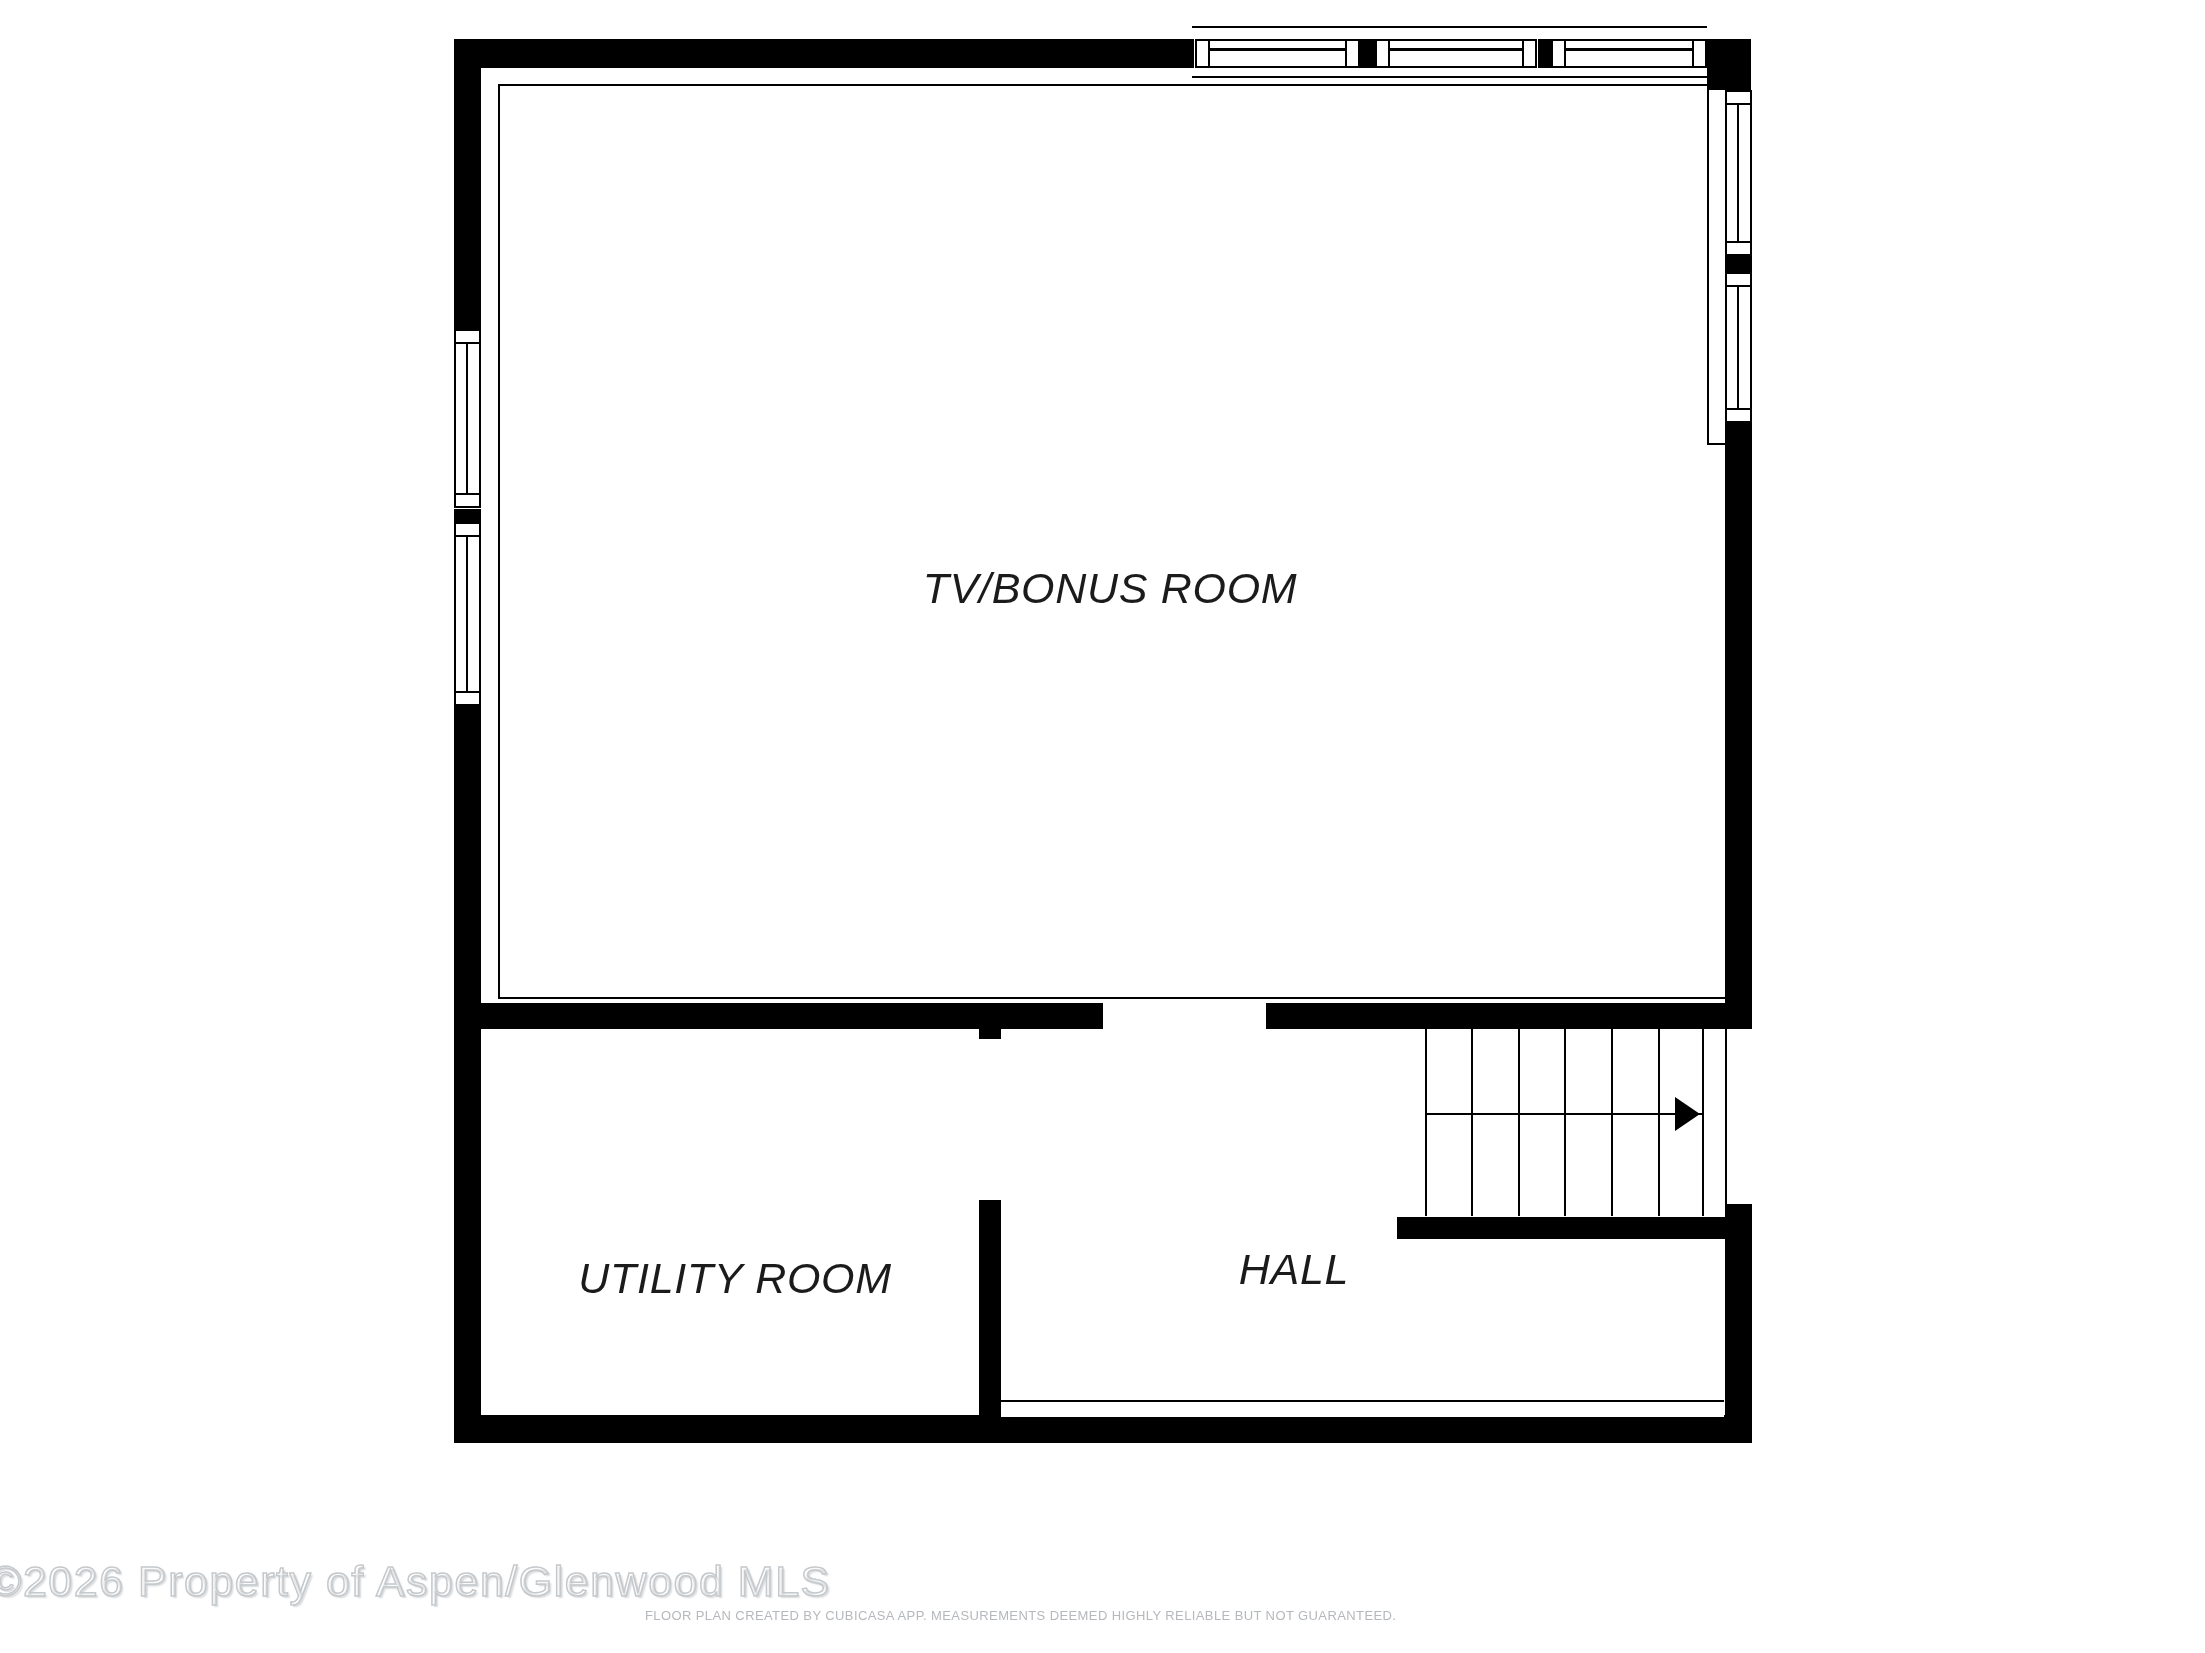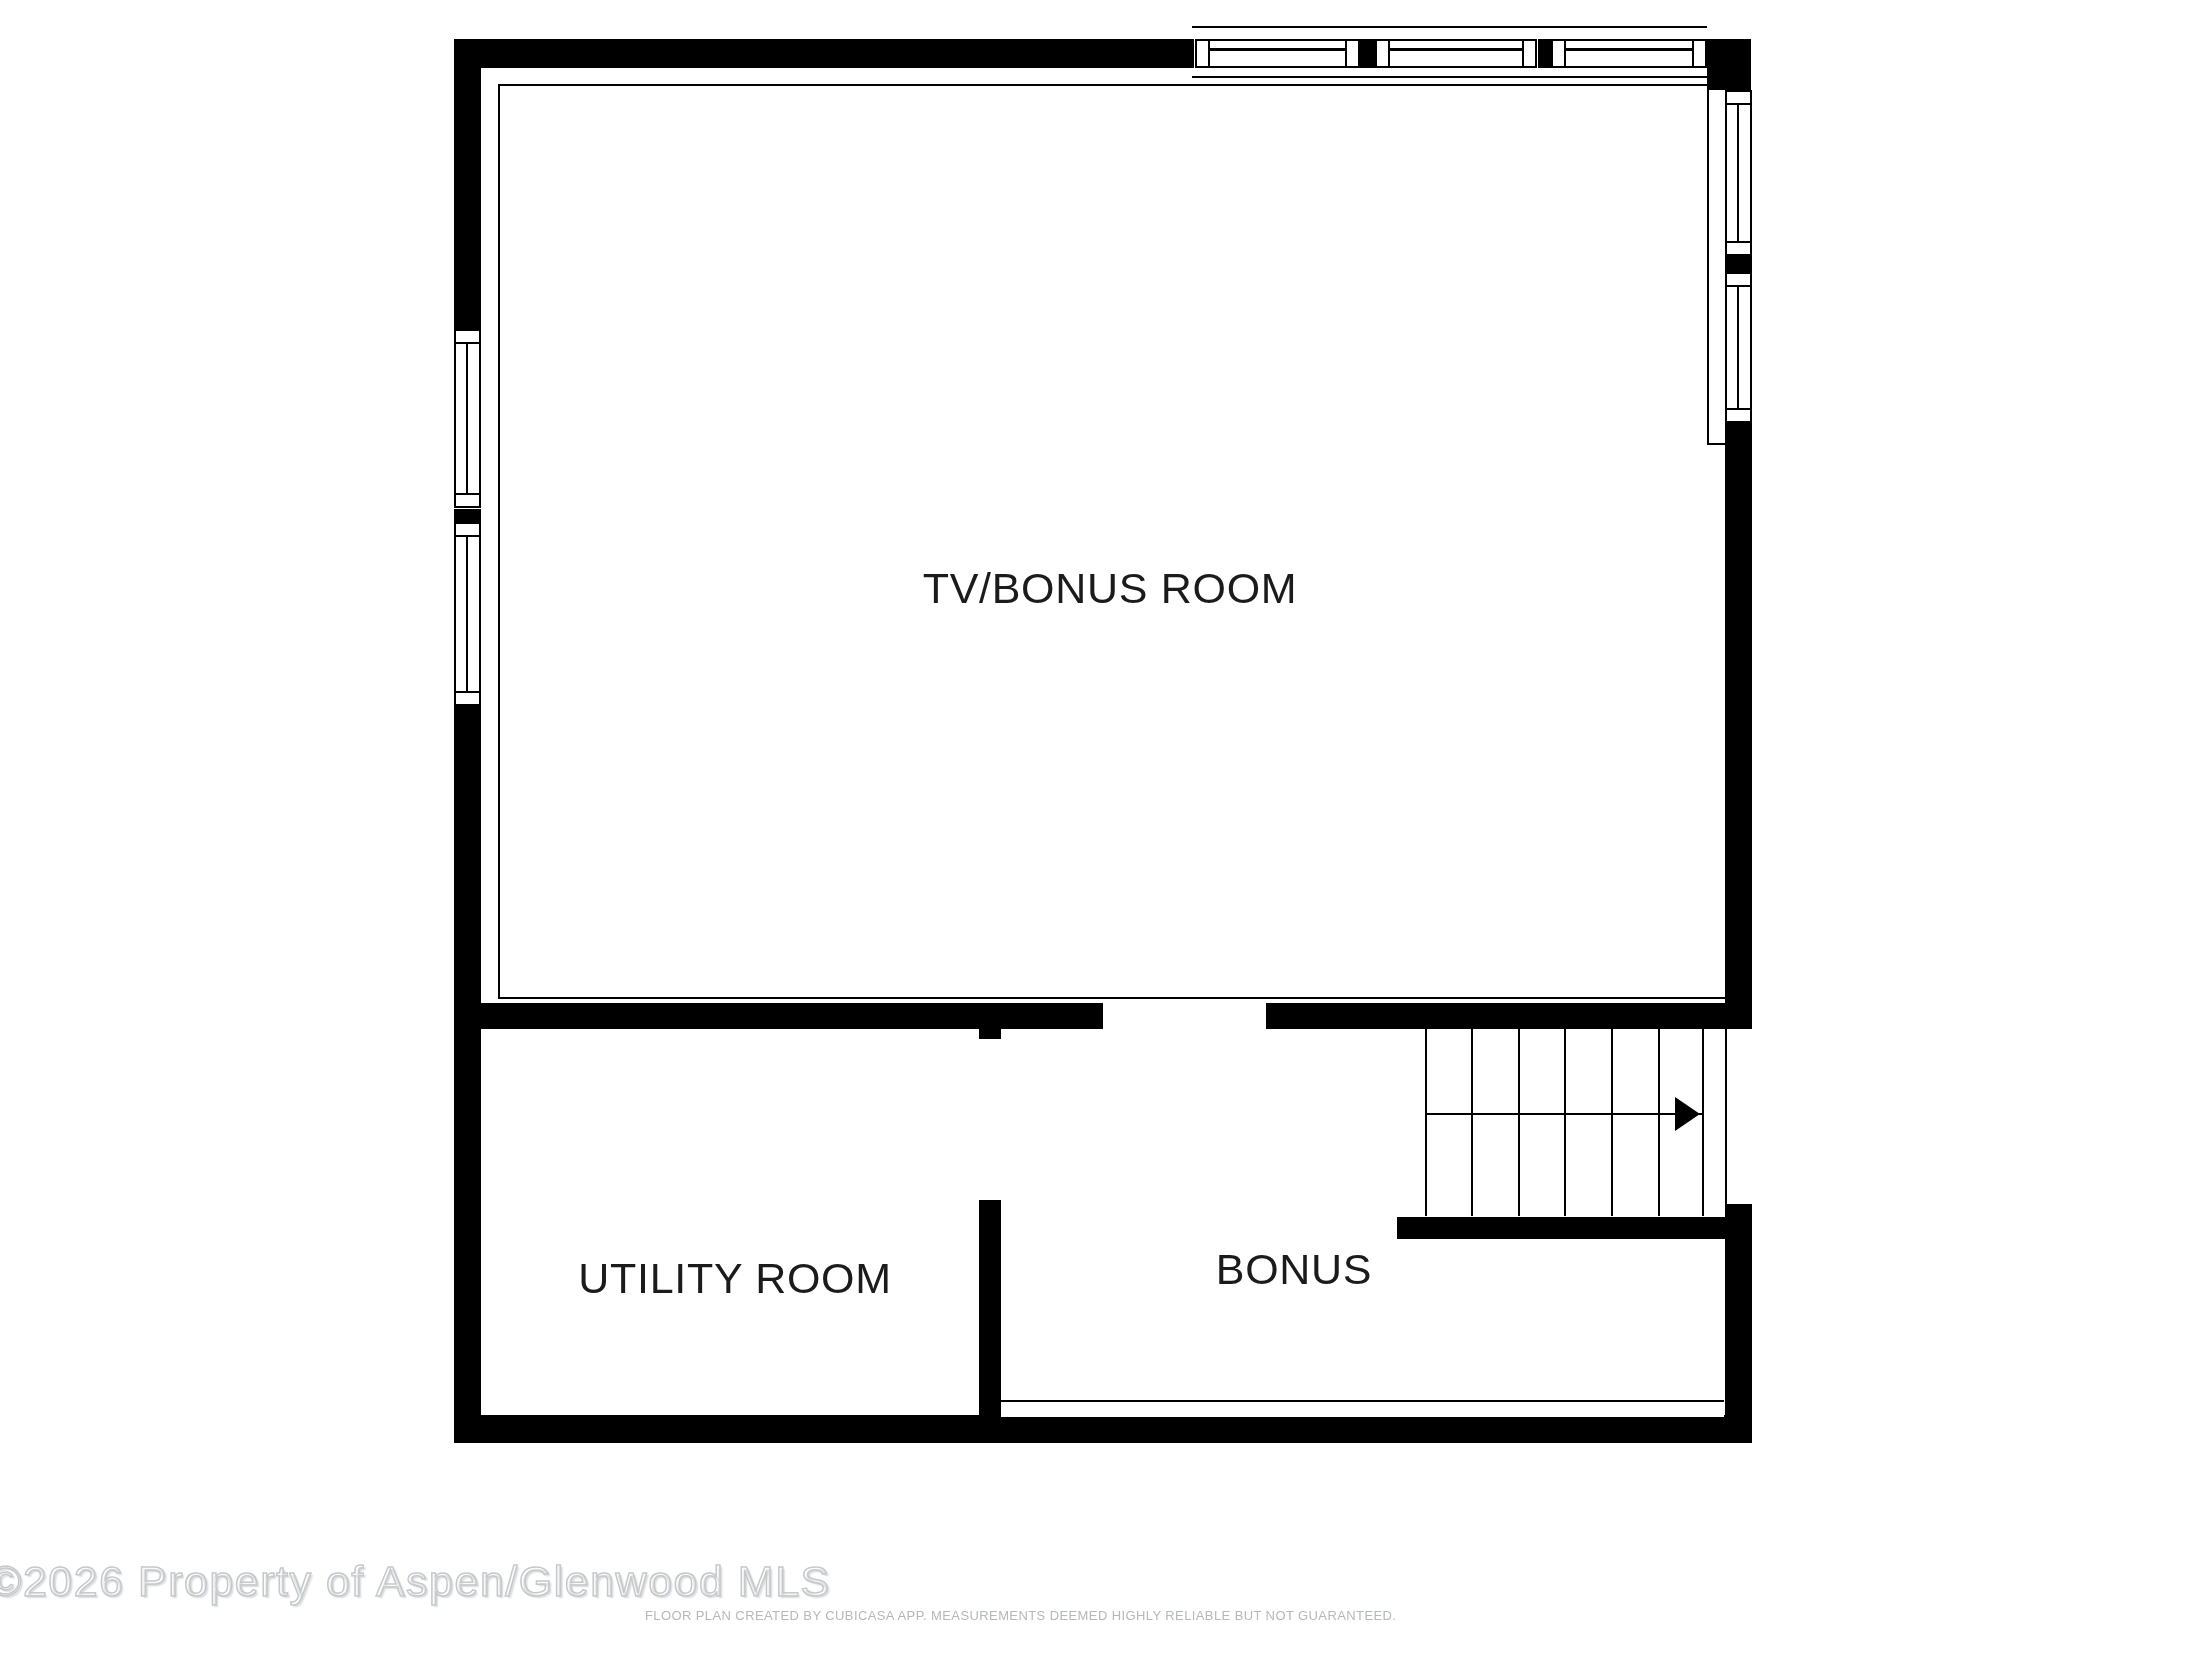--- a/index.html
+++ b/index.html
@@ -42,21 +42,21 @@
     text-shadow:2.2px 2.2px 1.5px rgba(150,155,160,0.35);
   }
   .disclaimer{
     position:absolute;left:645px;top:1608px;font-size:13px;letter-spacing:0.4px;
     color:#b5b8bc;white-space:nowrap;
   }
 </style>
 </head>
 <body>
 
-<div style="position:absolute;inset:0;">
+<div style="position:absolute;inset:0;font-style:italic;">
 
   <div class="wall" style="left:454px;top:39px;width:740px;height:29px;"></div>
   <div class="wall" style="left:1360px;top:39px;width:15.4px;height:29px;"></div>
   <div class="wall" style="left:1538px;top:39px;width:13.2px;height:29px;"></div>
   <div class="wall" style="left:1707px;top:39px;width:44px;height:51px;"></div>
 
   <div class="wall" style="left:454px;top:39px;width:27px;height:290px;"></div>
   <div class="wall" style="left:454px;top:509px;width:27px;height:13.2px;"></div>
   <div class="wall" style="left:454px;top:706px;width:27px;height:737px;"></div>
 
@@ -128,19 +128,19 @@
     <div class="tread" style="left:1658px;"></div>
     <div class="tread" style="left:1702px;"></div>
     <div class="thin" style="left:1425px;top:1113px;width:279px;height:2.2px;"></div>
     <div class="arrowhead"></div>
   </div>
 
   <div class="threshold"></div>
 
   <div class="room-label" style="left:1110px;top:588px;">TV/BONUS ROOM</div>
   <div class="room-label" style="left:735px;top:1278px;">UTILITY ROOM</div>
-  <div class="room-label" style="left:1294px;top:1269px;">BONUS</div>
+  <div class="room-label" style="left:1294px;top:1269px;">HALL</div>
 
 </div>
 
 <div class="watermark">©2026 Property of Aspen/Glenwood MLS</div>
 <div class="disclaimer">FLOOR PLAN CREATED BY CUBICASA APP. MEASUREMENTS DEEMED HIGHLY RELIABLE BUT NOT GUARANTEED.</div>
 
 
 </body></html>

